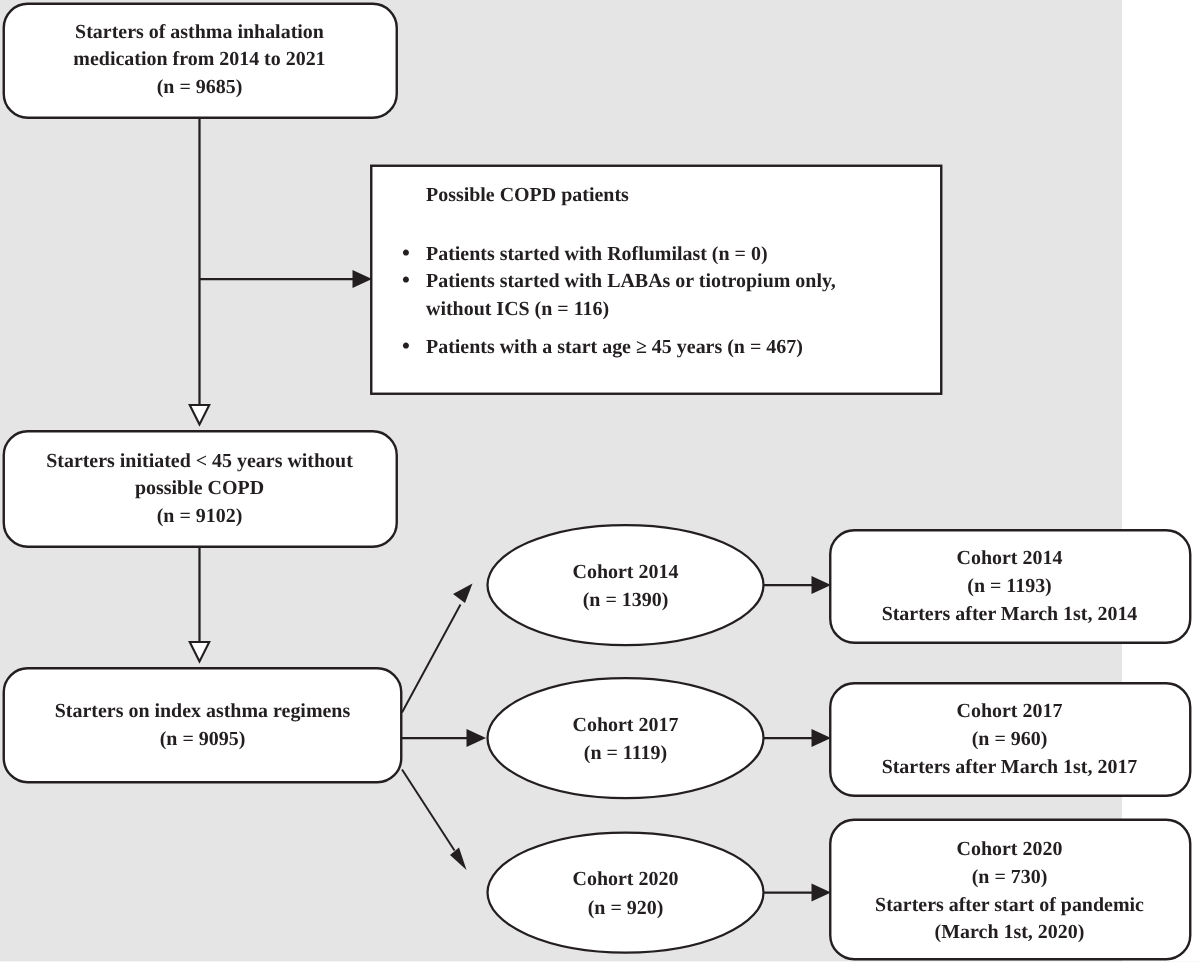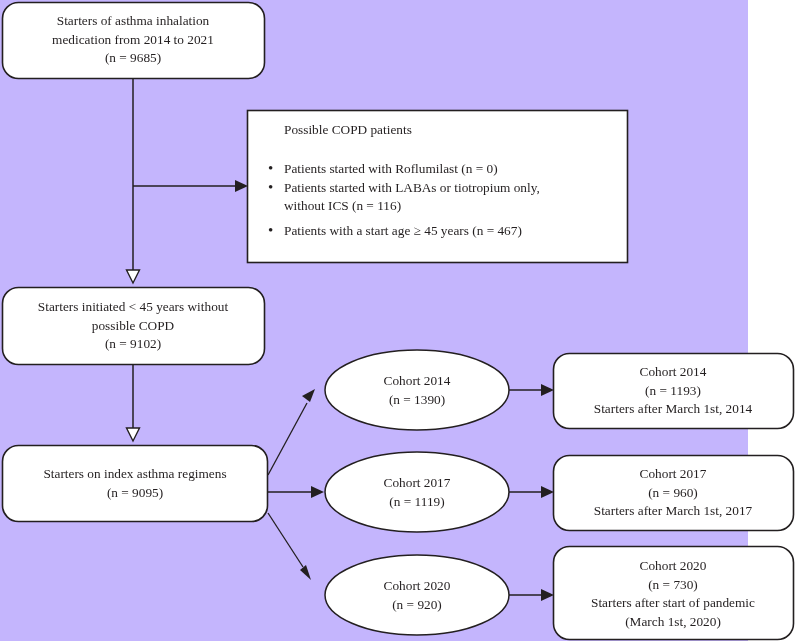--- a/index.html
+++ b/index.html
@@ -10,21 +10,22 @@
   body {
     width: 800px;
     height: 641px;
     overflow: hidden;
     font-family: "Liberation Serif", "DejaVu Serif", serif;
   }
   #flowchart-root {
     position: relative;
     width: 748px;
     height: 641px;
-    background: #c4b5fd;
+    background: #e5e5e5;
+    font-weight: bold;
   }
   svg.chart-svg {
     display: block;
     width: 800px;
     height: 641px;
   }
   .node-shape {
     fill: #ffffff;
     stroke: #231f20;
     stroke-width: 1.6;

